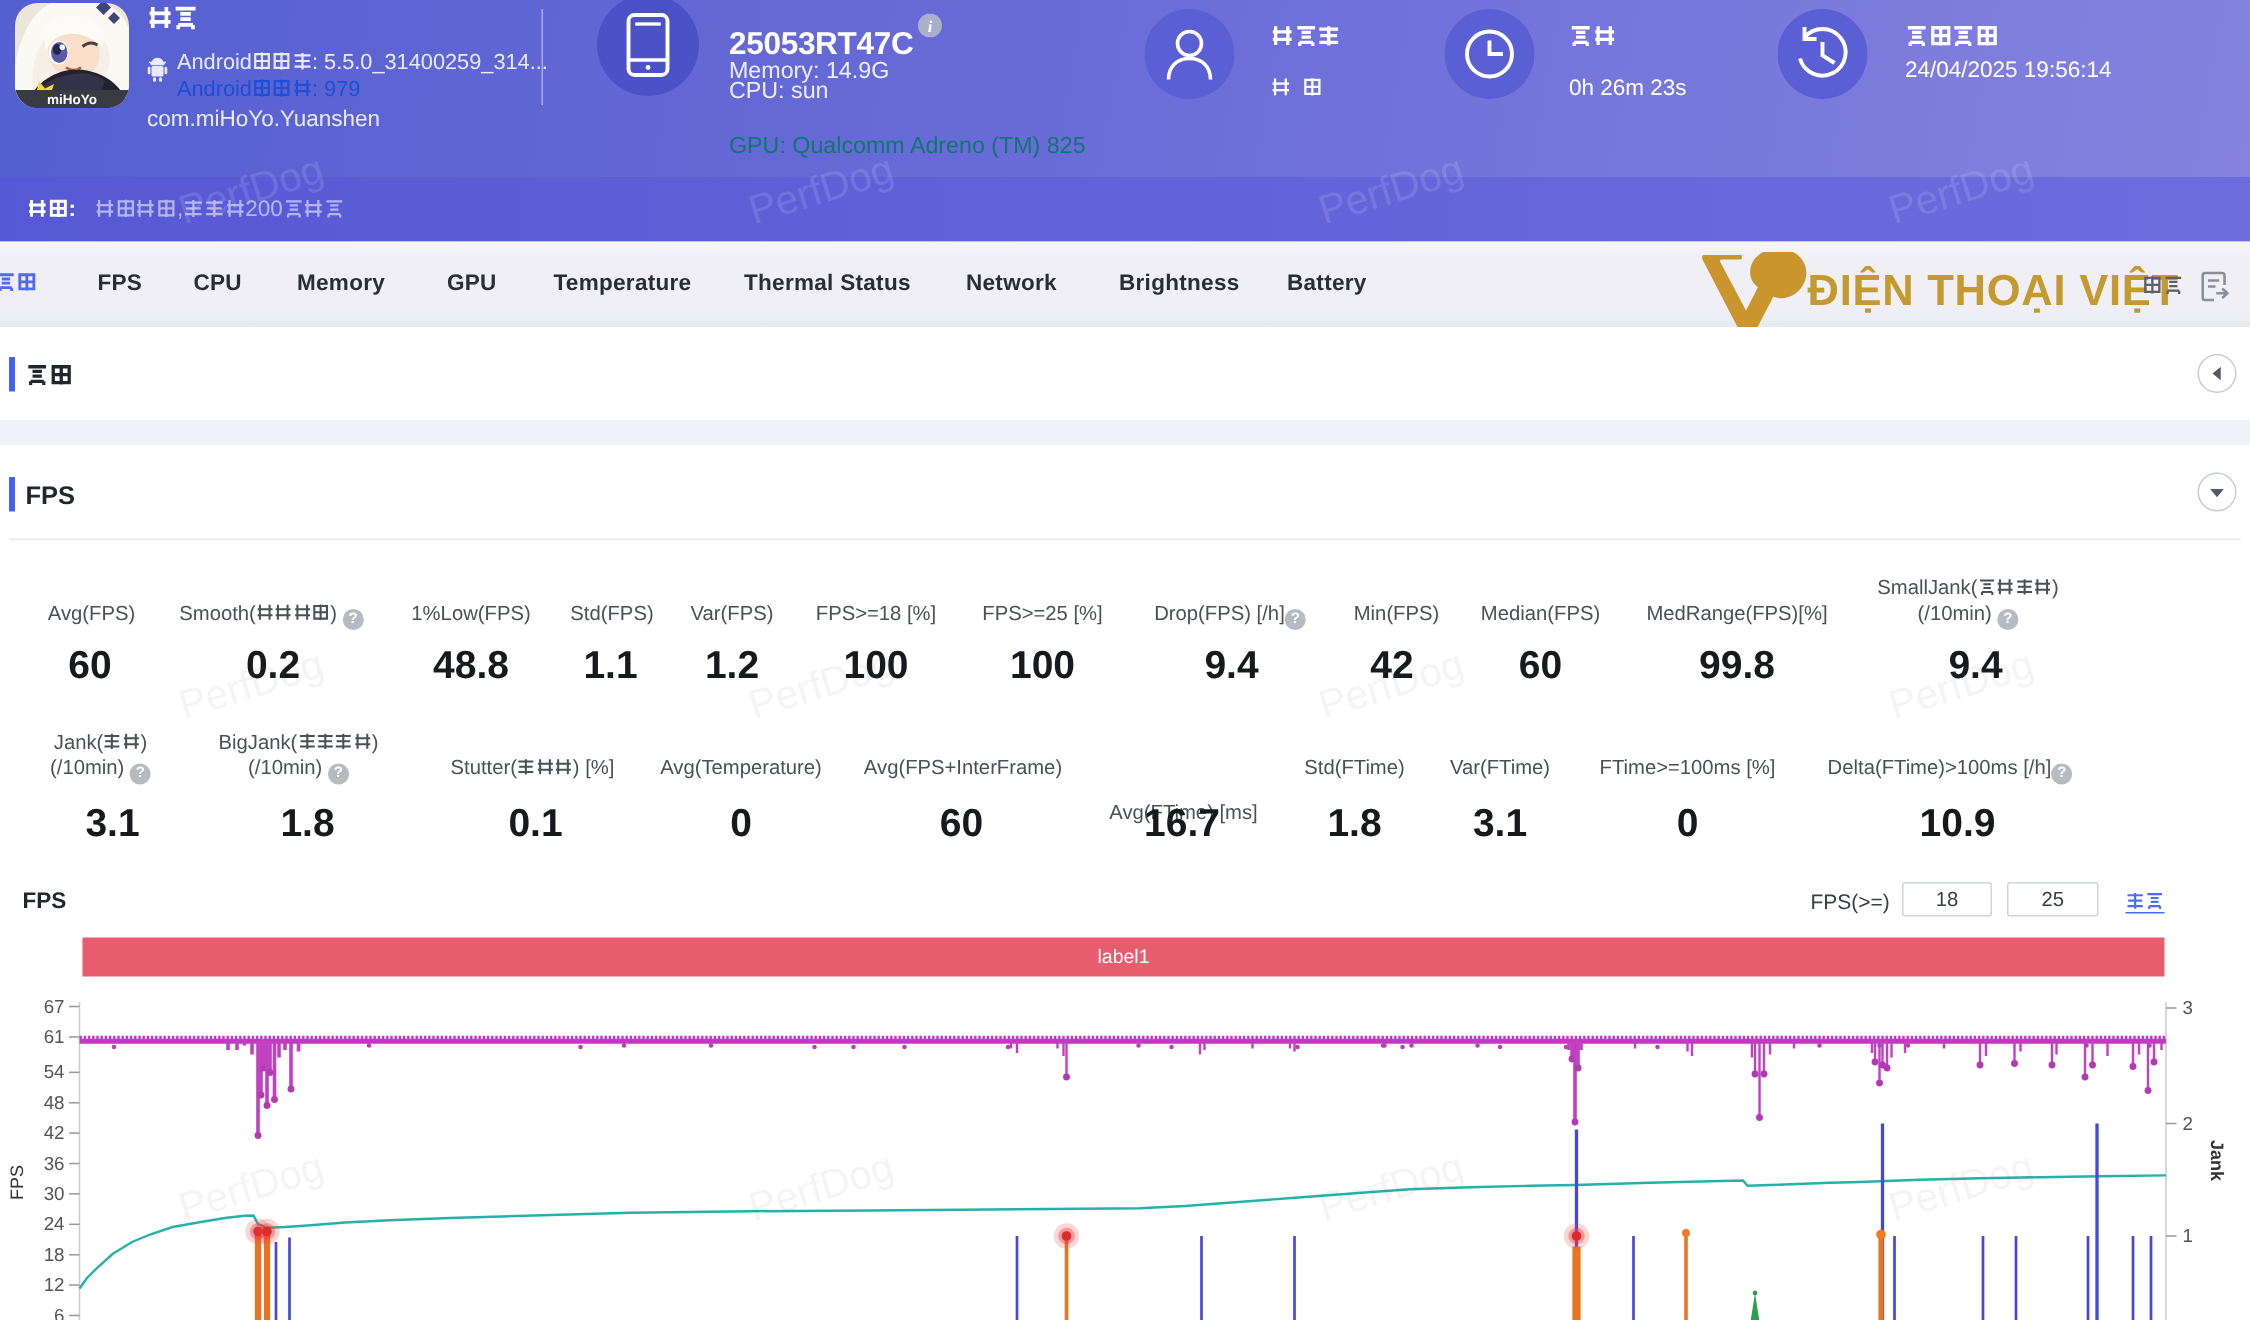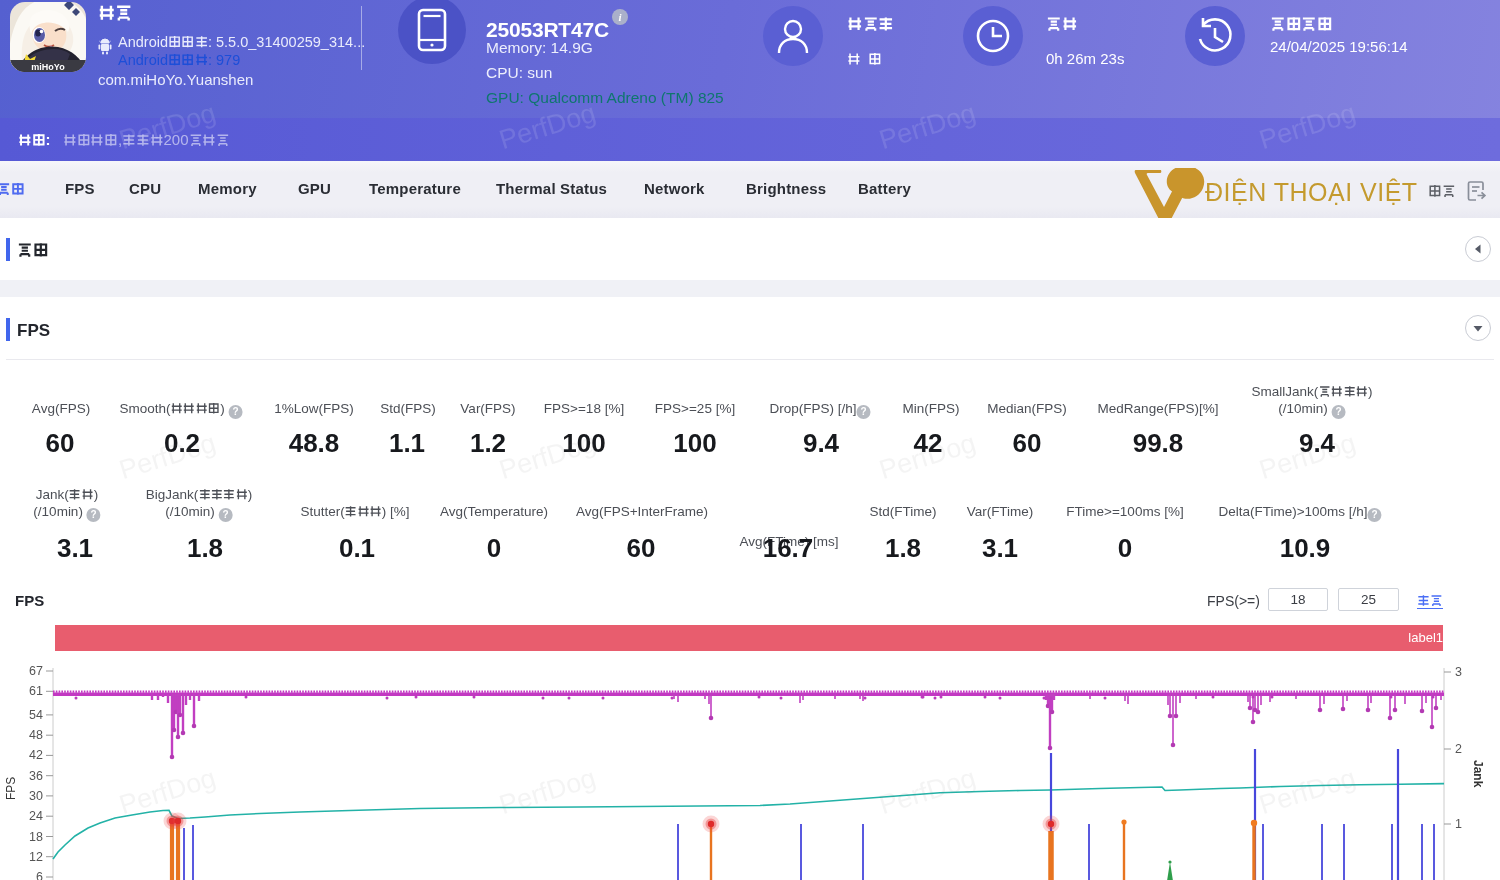--- a/index.html
+++ b/index.html
@@ -109,21 +109,21 @@
  <line x1="25.5" y1="20" x2="42.5" y2="20" stroke="#fff" stroke-width="2.2"></line>
  <line x1="21" y1="44" x2="47" y2="44" stroke="#fff" stroke-width="2.2"></line>
  <circle cx="34" cy="49" r="1.6" fill="#fff"></circle>
 </svg>
 <div class="abs hwhite" style="left:486px;top:18px;font-size:21px;font-weight:bold;letter-spacing:-0.2px">25053RT47C</div>
 <svg class="abs" style="left:612px;top:9px" width="16" height="16" viewBox="0 0 16 16">
  <circle cx="8" cy="8" r="8" fill="rgba(182,188,200,0.85)"></circle>
  <text x="8" y="12" font-size="11" font-weight="bold" font-style="italic" fill="#fff" text-anchor="middle" font-family="Liberation Serif">i</text>
 </svg>
 <div class="abs" style="left:486px;top:39px;font-size:15.5px;color:#eceefc">Memory: 14.9G</div>
-<div class="abs" style="left:486px;top:64px;font-size:15.5px;color:#eceefc">CPU: sun</div>
+<div class="abs" style="left:486px;top:52px;font-size:15.5px;color:#eceefc">CPU: sun</div>
 <div class="abs" style="left:486px;top:89px;font-size:15.5px;color:#0f766e">GPU: Qualcomm Adreno (TM) 825</div>
 
 <svg class="abs" style="left:763px;top:6px" width="60" height="60" viewBox="0 0 60 60">
  <circle cx="30" cy="30" r="30" fill="#5a5fd3"></circle>
  <circle cx="30" cy="23" r="8" fill="none" stroke="#fff" stroke-width="2.4"></circle>
  <path d="M16,47 c0,-9 6,-14 14,-14 c8,0 14,5 14,14" fill="none" stroke="#fff" stroke-width="2.4"></path>
 </svg>
 <div class="abs hwhite" style="left:847px;top:15px;font-size:17px;font-weight:bold"><svg class="cj cjb" viewBox="0 0 100 100">
       <use href="#gd"></use>
     </svg><svg class="cj cjb" viewBox="0 0 100 100">
@@ -207,21 +207,21 @@
 <div class="tab" style="left:298px">GPU</div>
 <div class="tab" style="left:369px">Temperature</div>
 <div class="tab" style="left:496px">Thermal Status</div>
 <div class="tab" style="left:644px">Network</div>
 <div class="tab" style="left:746px">Brightness</div>
 <div class="tab" style="left:858px">Battery</div>
  <svg class="abs" style="left:1133px;top:7px" width="76" height="60" viewBox="0 0 76 60">
   <path fill-rule="evenodd" fill="#c9952c" d="M3,2 Q1,2 2,5 L30,59 Q32,62 34,59 L58,13 L48,6 L31,39 L14,7 Q13,5 15,5 L27,5 Q29,5 28,2 Z"></path>
   <path d="M34,16 C32,4 44,-4 56,-2 C68,0 74,10 70,20 C66,30 54,34 46,28 C40,24 35,22 34,16 Z" fill="#c9952c"></path>
  </svg>
- <div class="abs" style="left:1205px;top:17px;font-size:25px;font-weight:normal;color:#c49a2e;letter-spacing:0.5px">ĐIỆN THOẠI VIỆT</div>
+ <div class="abs" style="left:1205px;top:17px;font-size:29px;font-weight:bold;color:#c49a2e;letter-spacing:0.5px">ĐIỆN THOẠI VIỆT</div>
  <div class="abs" style="left:1428px;top:21px;font-size:15px;color:#5c5f66"><svg class="cj " viewBox="0 0 100 100">
         <use href="#ga"></use>
       </svg><svg class="cj " viewBox="0 0 100 100">
         <use href="#gc"></use>
       </svg></div>
  <svg class="abs" style="left:1465px;top:19px" width="22" height="22" viewBox="0 0 22 22" fill="none" stroke="#898e99" stroke-width="1.7">
   <path d="M18,10 V3.5 a1.5,1.5 0 0 0 -1.5,-1.5 H5 a1.5,1.5 0 0 0 -1.5,1.5 v15 a1.5,1.5 0 0 0 1.5,1.5 h6"></path>
   <line x1="7" y1="7" x2="14.5" y2="7"></line>
       <line x1="7" y1="11" x2="12" y2="11"></line>
   <path d="M12.5,15.5 h7 m-3,-3.2 l3.4,3.2 l-3.4,3.2"></path>
@@ -333,21 +333,21 @@
 <div class="abs" style="left:15px;top:592px;font-size:15px;font-weight:bold;color:#23262d">FPS</div>
 <div class="abs" style="left:1207px;top:593px;font-size:14px;color:#3a3d44">FPS(&gt;=)</div>
 <div class="abs" style="left:1268px;top:588px;width:60px;height:23px;border:1px solid #cfd3da;border-radius:2px;background:#fff;font-size:13.5px;color:#3a3d44;text-align:center;line-height:22px">18</div>
 <div class="abs" style="left:1338px;top:588px;width:61px;height:23px;border:1px solid #cfd3da;border-radius:2px;background:#fff;font-size:13.5px;color:#3a3d44;text-align:center;line-height:22px">25</div>
 <div class="abs" style="left:1417px;top:593px;font-size:14px;color:#4a6ef5;border-bottom:1px solid #4a6ef5;line-height:15px"><svg class="cj " viewBox="0 0 100 100">
       <use href="#gb"></use>
     </svg><svg class="cj " viewBox="0 0 100 100">
       <use href="#gc"></use>
     </svg></div>
 
-<div class="abs" style="left:55px;top:625px;width:1388px;height:26px;background:#e85d6e;color:#fff;font-size:13px;text-align:right;line-height:25px">label1</div>
+<div class="abs" style="left:55px;top:625px;width:1388px;height:26px;background:#e85d6e;color:#fff;font-size:13px;text-align:center;line-height:25px">label1</div>
 
 <svg class="abs" style="left:0;top:650px" width="1500" height="230" viewBox="0 0 1500 230">
 <line x1="53" y1="18.0" x2="53" y2="230" stroke="#cccccc" stroke-width="1"></line>
 <line x1="1444" y1="18.0" x2="1444" y2="230" stroke="#cccccc" stroke-width="1"></line>
 <line x1="46" y1="21.0" x2="53" y2="21.0" stroke="#999" stroke-width="1"></line>
 <text x="43" y="25.0" font-size="12.5" fill="#555" text-anchor="end">67</text>
 <line x1="46" y1="41.3" x2="53" y2="41.3" stroke="#999" stroke-width="1"></line>
 <text x="43" y="45.3" font-size="12.5" fill="#555" text-anchor="end">61</text>
 <line x1="46" y1="64.9" x2="53" y2="64.9" stroke="#999" stroke-width="1"></line>
 <text x="43" y="68.9" font-size="12.5" fill="#555" text-anchor="end">54</text>

